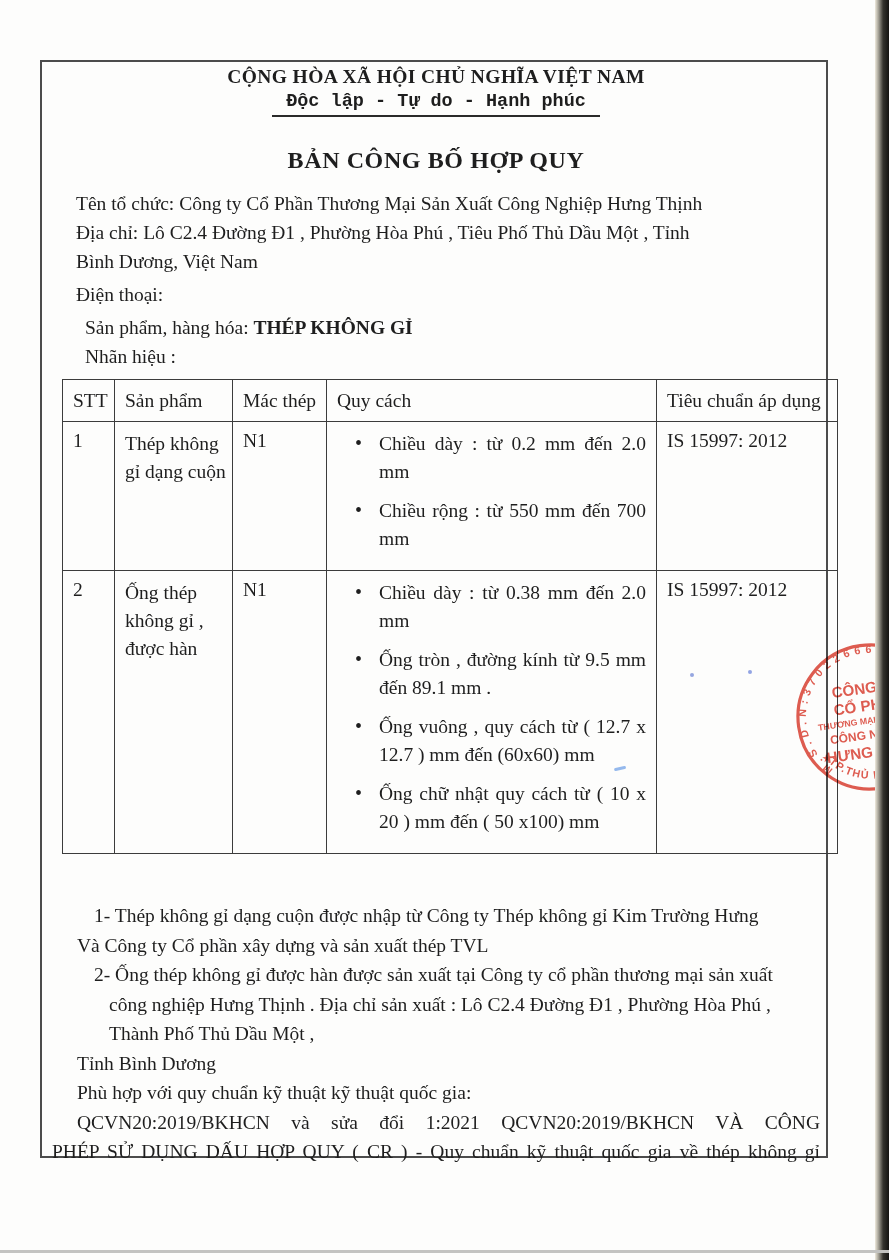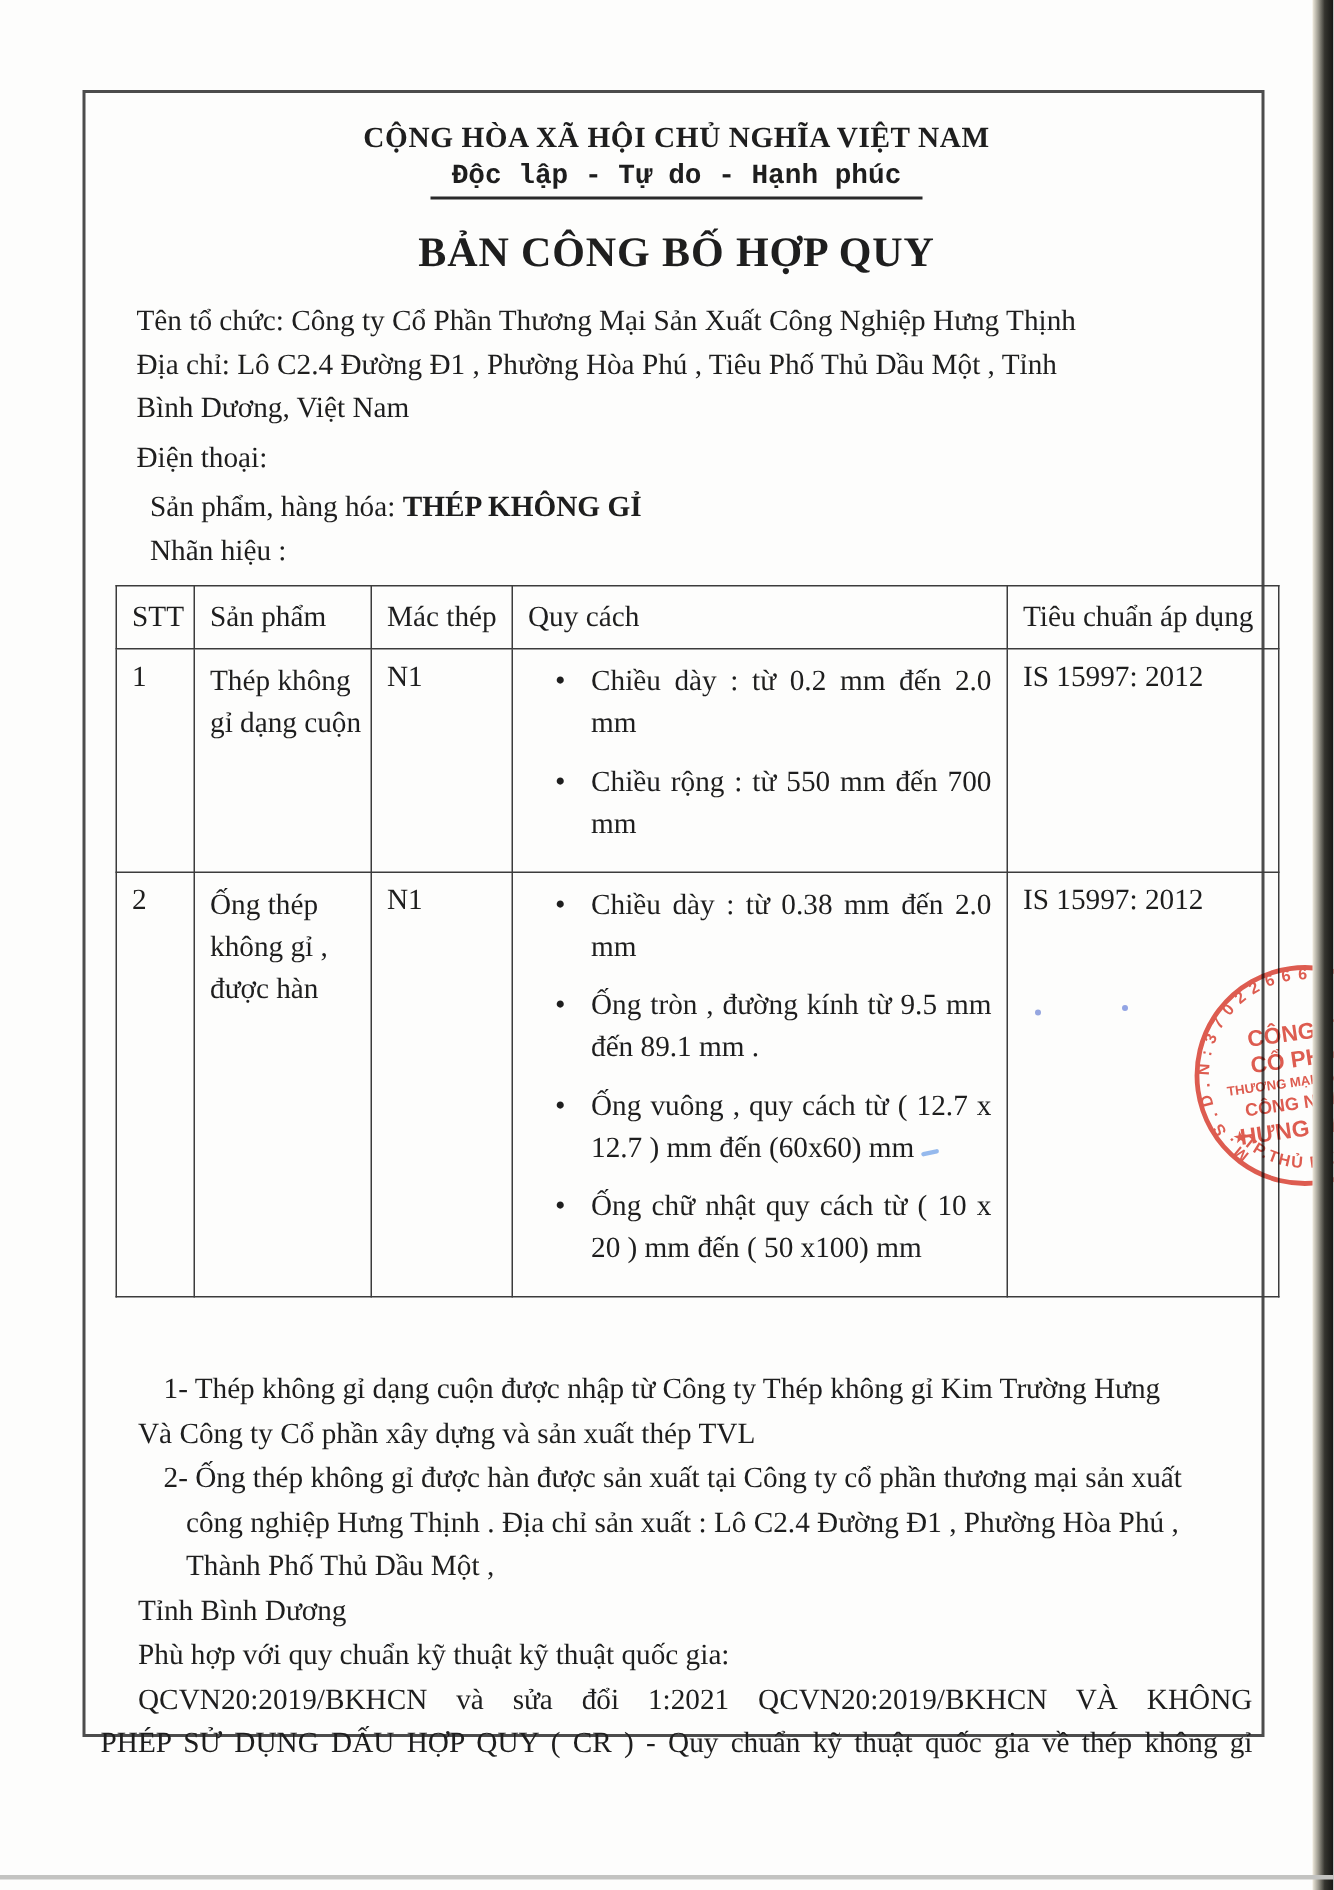--- a/index.html
+++ b/index.html
@@ -5,38 +5,38 @@
   html,body { margin:0; padding:0; }
   body {
     width:889px; height:1260px;
     background:#fdfdfc;
     font-family:"Liberation Serif","DejaVu Serif",serif;
     color:#1e1e1e;
     position:relative;
     overflow:hidden;
   }
   .page-border {
-    position:absolute; left:55px; top:60px;
+    position:absolute; left:40px; top:60px;
     width:788px; height:1098px;
     border:2px solid #4c4c4c;
     box-sizing:border-box;
-    padding:20px 6px 0 10px;
+    padding:4px 6px 0 10px;
   }
   
   .nat-title {
     text-align:center; font-weight:bold; font-size:19.5px; letter-spacing:.4px;
   }
   .motto-wrap { text-align:center; margin-top:3px; }
   .motto {
     display:inline-block; font-weight:bold; font-size:18.5px;
     padding:0 14px 3px 14px; border-bottom:2px solid #2a2a2a;font-family:Liberation Mono, monospace;
   }
   .doc-title {
-    text-align:center; font-weight:bold; font-size:28px; letter-spacing:.6px;
-    margin-top:20px;
+    text-align:center; font-weight:bold; font-size:24px; letter-spacing:.6px;
+    margin-top:30px;
   }
   .doc-number { text-align:center; font-size:19.5px; margin-top:11px; }
   
   .info { margin-top:15px; font-size:19.5px; line-height:29px; }
   .info .ln { margin-left:24px; }
   .info .ln-phone { margin-left:24px; margin-top:4px; }
   .info .ln-indent { margin-left:33px; }
   .bold { font-weight:bold; }
   .intro-line { margin-left:33px; font-size:19.5px; line-height:29px; margin-top:2px; }
   
@@ -164,21 +164,21 @@
     </table>
 
   <div class="notes">
     <div class="nt-a">1- Thép không gỉ dạng cuộn được nhập từ Công ty Thép không gỉ Kim Trường Hưng</div>
     <div class="nt-b">Và Công ty Cổ phần xây dựng và sản xuất thép TVL</div>
     <div class="nt-a">2- Ống thép không gỉ được hàn được sản xuất tại Công ty cổ phần thương mại sản xuất</div>
     <div class="nt-c">công nghiệp Hưng Thịnh . Địa chỉ sản xuất : Lô C2.4 Đường Đ1 , Phường Hòa Phú ,</div>
     <div class="nt-c">Thành Phố Thủ Dầu Một ,</div>
     <div class="nt-b">Tỉnh Bình Dương</div>
     <div class="nt-b">Phù hợp với quy chuẩn kỹ thuật kỹ thuật quốc gia:</div>
-    <div class="just just-ind">QCVN20:2019/BKHCN và sửa đổi 1:2021 QCVN20:2019/BKHCN VÀ KHÔNG</div>
+    <div class="just just-ind">QCVN20:2019/BKHCN và sửa đổi 1:2021 QCVN20:2019/BKHCN VÀ CÔNG</div>
     <div class="just">PHÉP SỬ DỤNG DẤU HỢP QUY ( CR ) - Quy chuẩn kỹ thuật quốc gia về thép không gỉ</div>
   </div>
 
 </div>
 
 <div class="stamp">
   <svg width="160" height="160" viewBox="0 0 200 200">
     <circle cx="100" cy="100" r="90" fill="none" stroke="#dd4f42" stroke-width="4"></circle>
     <path id="ringTop" d="M 100,180 A 80,80 0 1,1 180,100" fill="none"></path>
     <path id="ringBottom" d="M 23,100 A 77,77 0 0,0 177,100" fill="none"></path>

